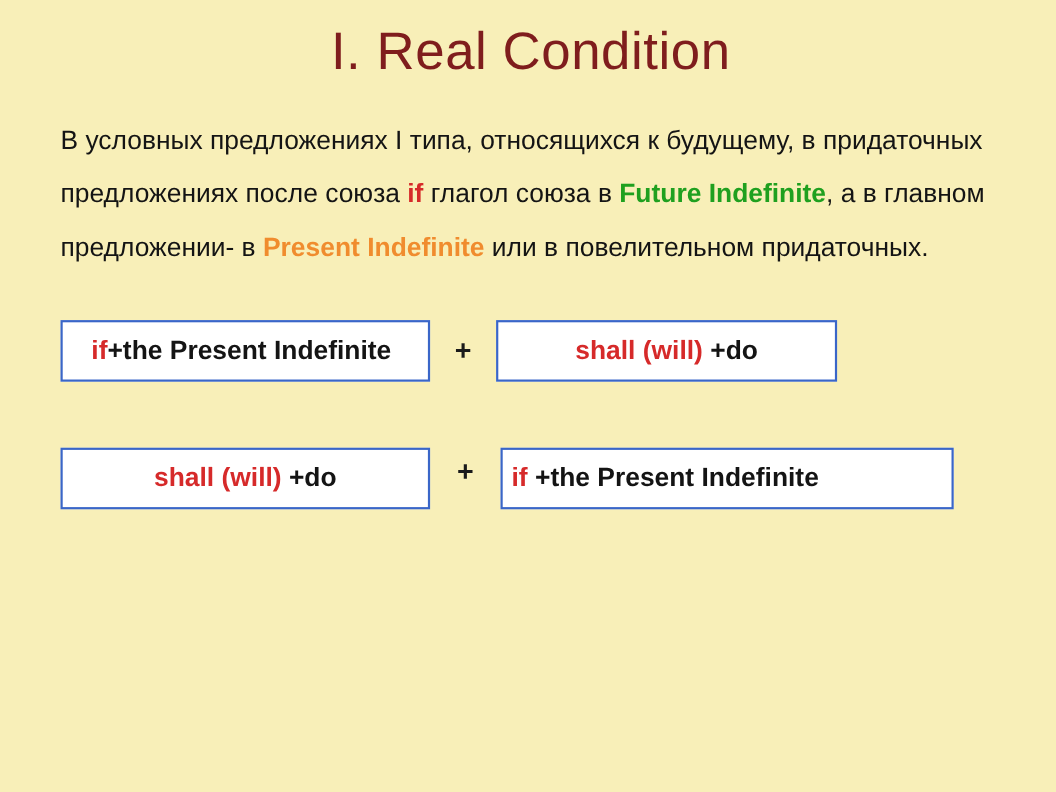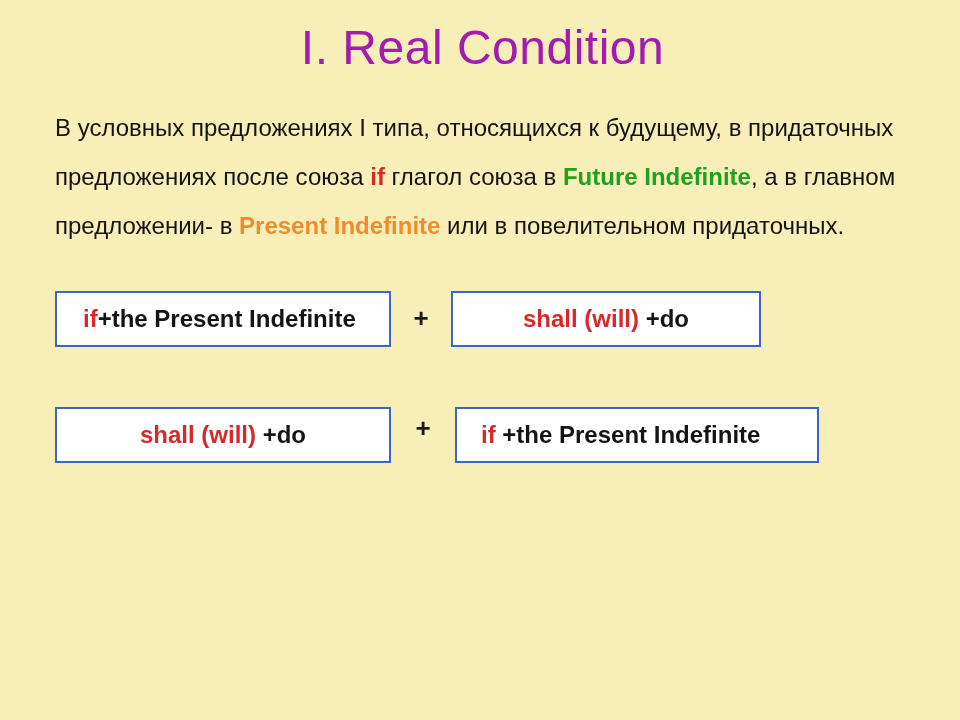--- a/index.html
+++ b/index.html
@@ -18,21 +18,21 @@
     box-sizing: border-box;
     width: 100%;
     height: 100%;
     padding: 20px 50px 0 55px;
   }
   h1.title {
     margin: 0 0 28px 0;
     text-align: center;
     font-weight: 400;
     font-size: 48px;
-    color: #a21caf;
+    color: #7f1d1d;
     letter-spacing: 0.5px;
   }
   .desc {
     font-size: 24px;
     line-height: 2.05;
     color: #141414;
     margin: 0 0 40px 0;
     font-weight: 400;
   }
   .kw-if     { color: #d62a2a; font-weight: 700; }
@@ -52,21 +52,21 @@
     height: 56px;
     display: flex;
     align-items: center;
     font-size: 24px;
     box-sizing: border-box;
     white-space: nowrap;
   }
   .box.left1  { width: 336px; padding-left: 26px; }
   .box.right1 { width: 310px; justify-content: center; padding: 0 20px; }
   .box.left2  { width: 336px; justify-content: center; padding: 0 20px; }
-  .box.right2 { width: 364px; padding-left: 24px; }
+  .box.right2 { width: 412px; padding-left: 8px; }
 
   .plus {
     font-size: 26px;
     font-weight: 700;
     width: 60px;
     text-align: center;
   }
   .plus.shift {
     position: relative;
     top: -6px;

